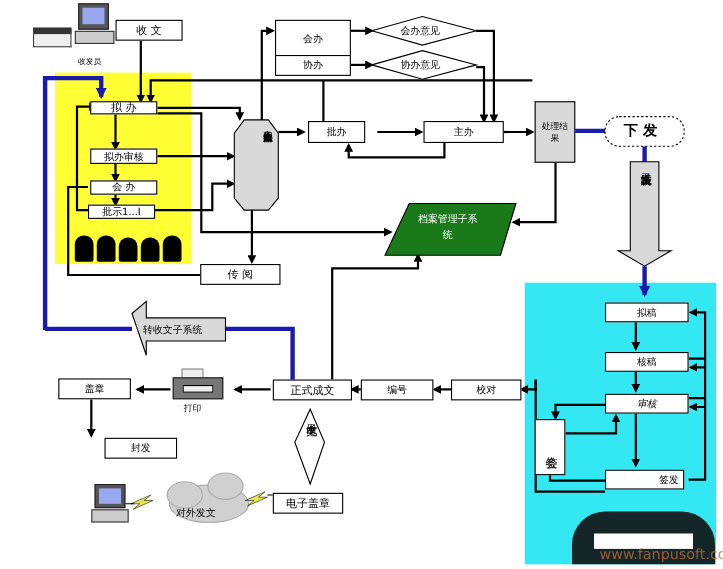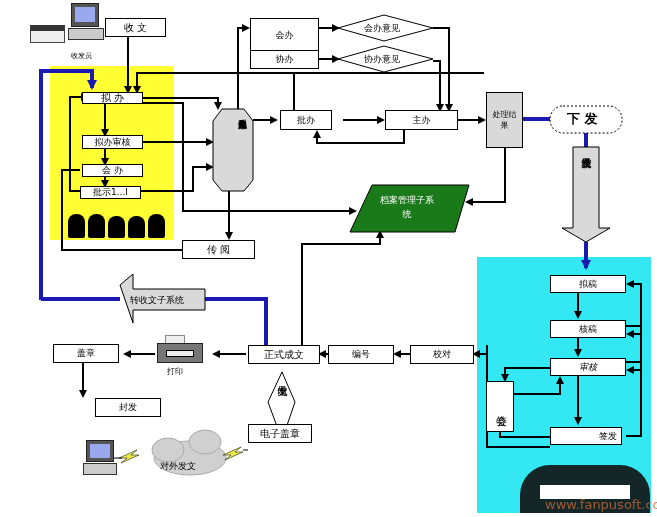--- a/index.html
+++ b/index.html
@@ -186,21 +186,21 @@
       <div style="margin:6px 8px;height:5px;background:#eee;border:1px solid #000;"></div>
     </div>
 </div>
 <span class="lbl" style="left:167px;top:366px;font-size:8px;">打印</span>
 <div class="box" style="left:248px;top:345px;width:72px;height:19px;">正式成文</div>
 <div class="box" style="left:328px;top:345px;width:66px;height:19px;font-size:9px;">编号</div>
 <div class="box" style="left:410px;top:345px;width:64px;height:19px;font-size:9px;">校对</div>
 <div class="box" style="left:53px;top:398px;width:66px;height:19px;font-size:9px;margin-left:42px;">封发</div>
 
 <div class="abs vtext" style="left:275px;top:378px;height:60px;width:14px;font-size:10px;line-height:14px;">电子发文</div>
-<div class="box" style="left:248px;top:424px;width:64px;height:19px;">电子盖章</div>
+<div class="box" style="left:248px;top:448px;width:64px;height:19px;">电子盖章</div>
 
 <div class="abs" style="left:83px;top:440px;width:34px;height:35px;">
   <div style="position:absolute;left:3px;top:0;width:28px;height:22px;background:#555;border:1px solid #222;box-sizing:border-box;">
       <div style="margin:3px;height:14px;background:#9aa8f0;"></div>
     </div>
   <div style="position:absolute;left:0;top:23px;width:34px;height:12px;background:#ccc;border:1px solid #333;box-sizing:border-box;"></div>
 </div>
 <span class="lbl" style="left:160px;top:460px;">对外发文</span>
 
 <div class="box" style="left:550px;top:275px;width:76px;height:18px;font-size:9px;">拟稿</div>

